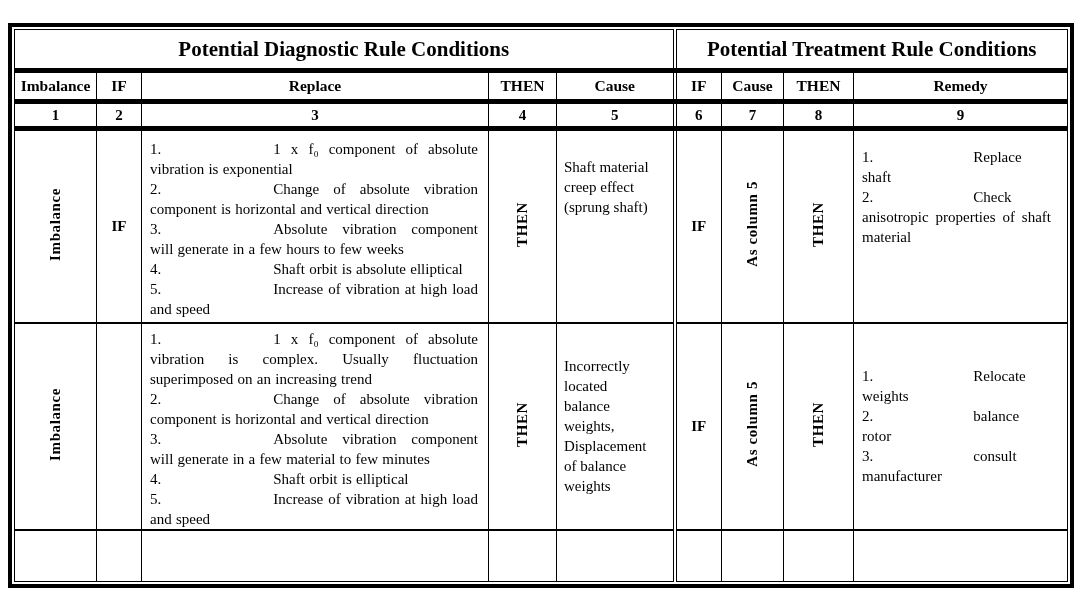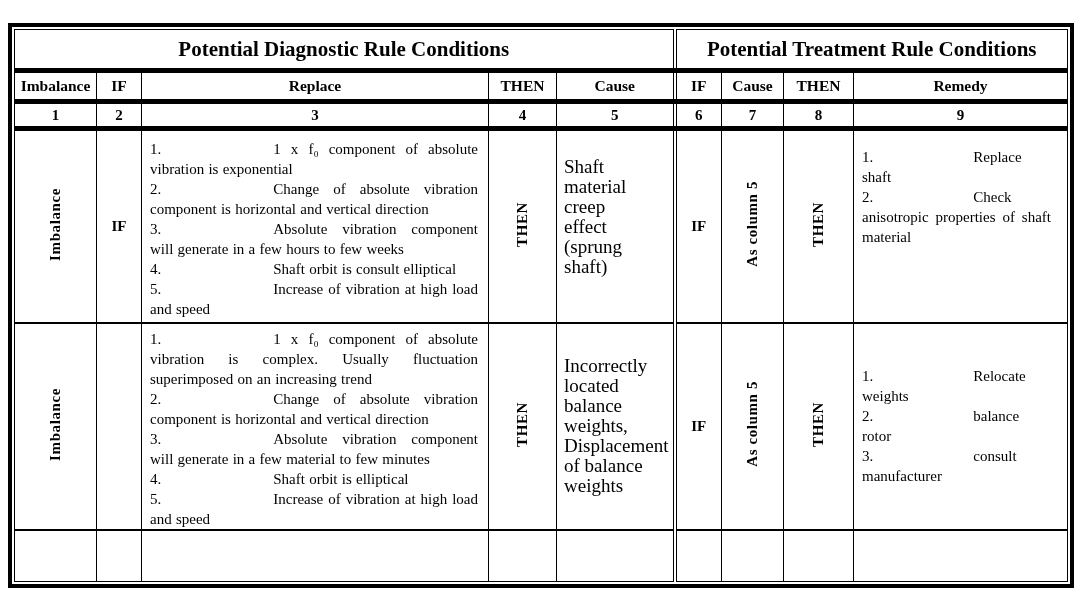--- a/index.html
+++ b/index.html
@@ -92,21 +92,21 @@
     word-spacing: 0.5px;
     width: 328px;
   }
   .tab { display: inline-block; width: 112px; }
 
   td.cause-cell.r1 { vertical-align: top; padding-top: 26px; }
   td.cause-cell.r2 { vertical-align: middle; margin-top: 28px; }
   .cause-txt {
     width: 86px;
     margin-left: 7px;
-    font-size: 19px;
+    font-size: 15px;
     line-height: 20px;
     text-align: left;
   }
   td.remedy-cell { padding: 0 8px; }
   td.remedy-cell.r1 { vertical-align: top; padding-top: 16px; }
   td.remedy-cell.r2 { vertical-align: middle; }
   td.remedy-cell .item { width: 189px; }
   td.remedy-cell .tab { width: 100px; }
 </style>
 </head>
@@ -161,21 +161,21 @@
 
       <tr class="body-row row1">
         <td class="cond-cell">
           <span class="vtext">Imbalance</span>
         </td>
         <td class="if-cell">IF</td>
         <td class="symptom-cell">
           <div class="item"><span>1.</span><span class="tab"></span><span>1 x f₀ component of absolute vibration is exponential</span></div>
           <div class="item"><span>2.</span><span class="tab"></span><span>Change of absolute vibration component is horizontal and vertical direction</span></div>
           <div class="item"><span>3.</span><span class="tab"></span><span>Absolute vibration component will generate in a few hours to few weeks</span></div>
-          <div class="item"><span>4.</span><span class="tab"></span><span>Shaft orbit is consult elliptical</span></div>
+          <div class="item"><span>4.</span><span class="tab"></span><span>Shaft orbit is absolute elliptical</span></div>
           <div class="item"><span>5.</span><span class="tab"></span><span>Increase of vibration at high load and speed</span></div>
         </td>
         <td class="vcell">
           <span class="vtext">THEN</span>
         </td>
         <td class="cause-cell r1">
           <div class="cause-txt">Shaft material creep effect (sprung shaft)</div>
         </td>
         <td class="if-cell sec2">IF</td>
         <td class="vcell">

